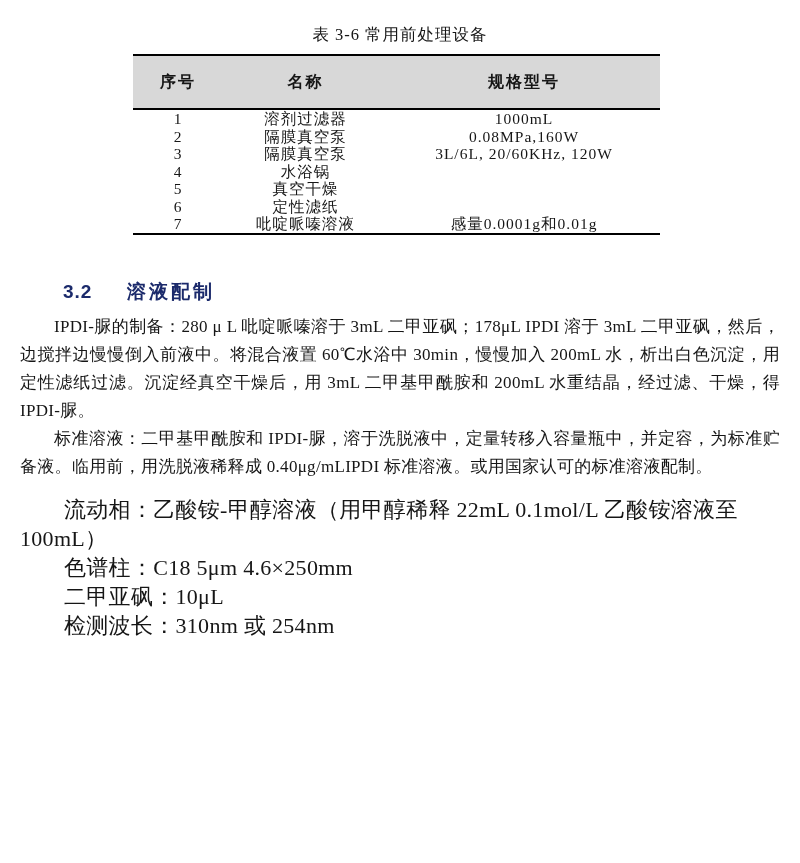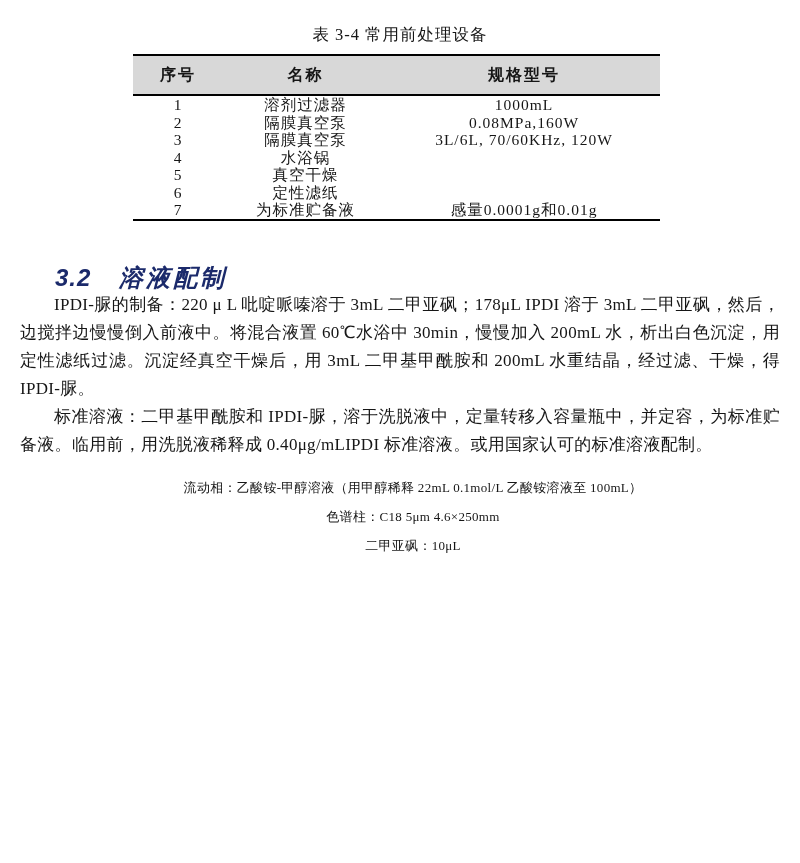--- a/index.html
+++ b/index.html
@@ -19,61 +19,61 @@
   
   table.equip {
     border-collapse: collapse; table-layout: fixed;
     width: 527px; margin-left: 113px;
     border-top: 2.5px solid #000; border-bottom: 2.5px solid #000;
   }
   table.equip thead th {
     background: var(--table-header-bg, #d8d8d8);
     border-bottom: 2px solid #000;
     font-weight: bold; font-size: 16px; height: 30px;
-    padding: 4px; text-align: center; letter-spacing: 2px;
+    padding: 11px; text-align: center; letter-spacing: 2px;
   }
   table.equip tbody td {
     font-size: 15.5px; height: 17.5px; line-height: 17.5px;
     padding: 0; text-align: center; letter-spacing: 1px;
   }
 
   
   p.body {
     width: 760px; margin: 0; font-size: 17px;
     text-align: justify; text-indent: 2em; letter-spacing: 0.3px;
   }
   p.para-equip { line-height: 30px; margin-top: 38px; }
   p.sec-body  { line-height: 28px; }
   p.first-sec-body { margin-top: 20px; }
 
   
   h2.sec-head {
     font-family: "Liberation Sans", sans-serif;
     color: var(--heading, #1b2a6b);
-    font-size: 24px; font-weight: bold;
-    margin: 0; padding-left: 35px; line-height: 26px; font-style: italic;
+    font-size: 19px; font-weight: bold;
+    margin: 8px; padding-left: 35px; line-height: 26px;
   }
   h2.head-32 { margin-top: 44px; }
   h2.head-33 { margin-top: 16px; }
   .sec-num { display: inline-block; min-width: 64px; letter-spacing: 1px; }
   .sec-title { letter-spacing: 3px; }
 
   
   p.cond-line {
-    width: 760px; margin: 0; font-size: 13px; line-height: 29px;
-    text-indent: 2em; letter-spacing: 0.3px; text-align: center;
+    width: 760px; margin: 0; font-size: 22px; line-height: 29px;
+    text-indent: 2em; letter-spacing: 0.3px;
   }
   .cond-block { margin-top: 14px; }
 </style>
 </head>
 <body>
 
 <main class="page">
 
-  <div class="table-title">表 3-4  常用前处理设备</div>
+  <div class="table-title">表 3-6  常用前处理设备</div>
 
   <table class="equip">
     <colgroup>
       <col style="width:90px">
         <col style="width:165px">
         <col style="width:272px">
     </colgroup>
     <thead>
       <tr>
         <th>序号</th>
@@ -88,53 +88,54 @@
         <td>1000mL</td>
       </tr>
       <tr>
         <td>2</td>
         <td>隔膜真空泵</td>
         <td>0.08MPa,160W</td>
       </tr>
       <tr>
         <td>3</td>
         <td>隔膜真空泵</td>
-        <td>3L/6L, 70/60KHz, 120W</td>
+        <td>3L/6L, 20/60KHz, 120W</td>
       </tr>
       <tr>
         <td>4</td>
         <td>水浴锅</td>
         <td></td>
       </tr>
       <tr>
         <td>5</td>
         <td>真空干燥</td>
         <td></td>
       </tr>
       <tr>
         <td>6</td>
         <td>定性滤纸</td>
         <td></td>
       </tr>
       <tr>
         <td>7</td>
-        <td>为标准贮备液</td>
+        <td>吡啶哌嗪溶液</td>
         <td>感量0.0001g和0.01g</td>
       </tr>
     </tbody>
   </table>
 
 
   <h2 class="sec-head head-32">
     <span class="sec-num">3.2</span><span class="sec-title">溶液配制</span>
   </h2>
 
-  <p class="body sec-body">IPDI-脲的制备：220 μ L 吡啶哌嗪溶于 3mL 二甲亚砜；178μL IPDI 溶于 3mL 二甲亚砜，然后，边搅拌边慢慢倒入前液中。将混合液置 60℃水浴中 30min，慢慢加入 200mL 水，析出白色沉淀，用定性滤纸过滤。沉淀经真空干燥后，用 3mL 二甲基甲酰胺和 200mL 水重结晶，经过滤、干燥，得 IPDI-脲。</p>
+  <p class="body sec-body">IPDI-脲的制备：280 μ L 吡啶哌嗪溶于 3mL 二甲亚砜；178μL IPDI 溶于 3mL 二甲亚砜，然后，边搅拌边慢慢倒入前液中。将混合液置 60℃水浴中 30min，慢慢加入 200mL 水，析出白色沉淀，用定性滤纸过滤。沉淀经真空干燥后，用 3mL 二甲基甲酰胺和 200mL 水重结晶，经过滤、干燥，得 IPDI-脲。</p>
   <p class="body sec-body">标准溶液：二甲基甲酰胺和 IPDI-脲，溶于洗脱液中，定量转移入容量瓶中，并定容，为标准贮备液。临用前，用洗脱液稀释成 0.40μg/mLIPDI 标准溶液。或用国家认可的标准溶液配制。</p>
 
 
   <div class="cond-block">
     <p class="cond-line">流动相：乙酸铵-甲醇溶液（用甲醇稀释 22mL 0.1mol/L 乙酸铵溶液至 100mL）</p>
     <p class="cond-line">色谱柱：C18 5μm 4.6×250mm</p>
     <p class="cond-line">二甲亚砜：10μL</p>
+    <p class="cond-line">检测波长：310nm 或 254nm</p>
   </div>
 
 </main>
 
 </body></html>

